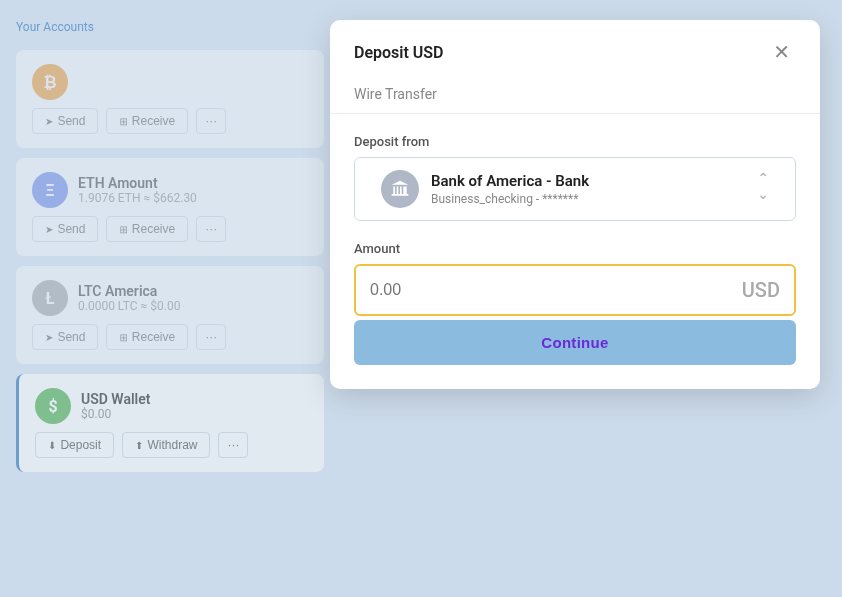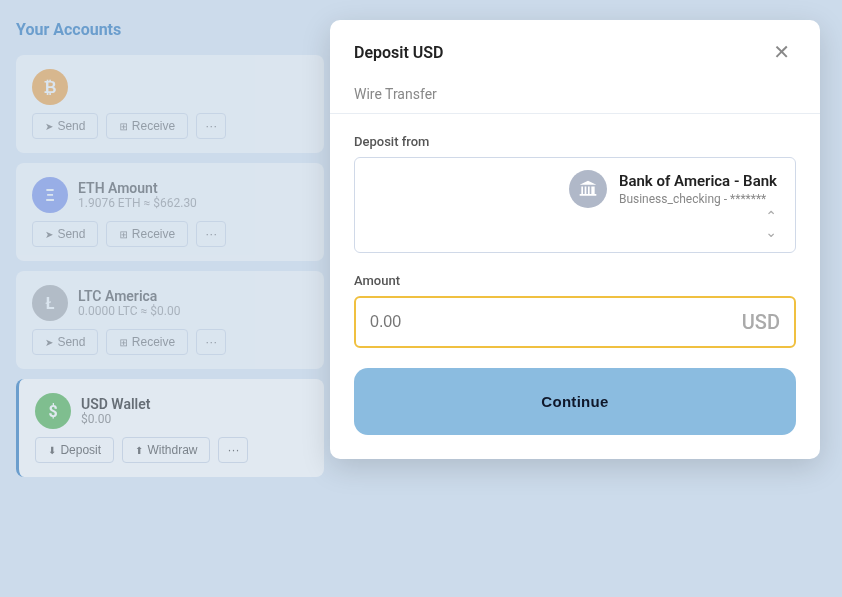--- a/index.html
+++ b/index.html
@@ -17,22 +17,22 @@
       width: 340px;
       height: 597px;
       background: #dce8f5;
       padding: 20px 16px;
       position: absolute;
       left: 0;
       top: 0;
     }
 
     .accounts-title {
-      font-size: 16px;
-      font-weight: 700;
+      font-size: 12px;
+      font-weight: 400;
       color: #3b82c4;
       margin-bottom: 16px;
     }
 
     .account-card {
       background: white;
       border-radius: 8px;
       padding: 14px 16px;
       margin-bottom: 10px;
       opacity: 0.7;
@@ -183,27 +183,26 @@
       font-size: 13px;
       color: #555;
       margin-bottom: 8px;
       font-weight: 500;
     }
 
     
     .bank-selector {
       border: 1px solid #d0d9e8;
       border-radius: 6px;
-      padding: 12px 18px;
-      display: flex;
-      align-items: flex-end;
+      padding: 12px 26px;
+      display: flex;
+      align-items: flex-start;
       justify-content: space-between;
       cursor: pointer;
       margin-bottom: 20px;
-      flex-direction: column;
     }
 
     .bank-info {
       display: flex;
       align-items: center;
       gap: 12px;
     }
 
     .bank-icon {
       width: 38px;
@@ -235,21 +234,21 @@
     }
 
     
     .amount-field {
       border: 2px solid #f0c040;
       border-radius: 6px;
       padding: 12px 14px;
       display: flex;
       align-items: center;
       justify-content: space-between;
-      margin-bottom: 20px;
+      margin-bottom: 4px;
     }
 
     .amount-input {
       border: none;
       outline: none;
       font-size: 16px;
       color: #bbb;
       width: 100%;
       background: transparent;
     }
@@ -257,25 +256,25 @@
     .currency-label {
       font-size: 20px;
       color: #aaa;
       font-weight: 500;
       margin-left: 8px;
     }
 
     
     .continue-btn {
       width: 100%;
-      padding: 25px;
+      padding: 14px;
       background: #8bbce0;
       border: none;
-      border-radius: 14px;
-      color: #0f172a;
+      border-radius: 6px;
+      color: #6d28d9;
       font-size: 15px;
       font-weight: 600;
       cursor: pointer;
       letter-spacing: 0.3px;
     }
 
     .icon-send::before { content: '➤'; font-size: 10px; }
     .icon-receive::before { content: '⊞'; font-size: 10px; }
     .icon-deposit::before { content: '⬇'; font-size: 10px; }
     .icon-withdraw::before { content: '⬆'; font-size: 10px; }

